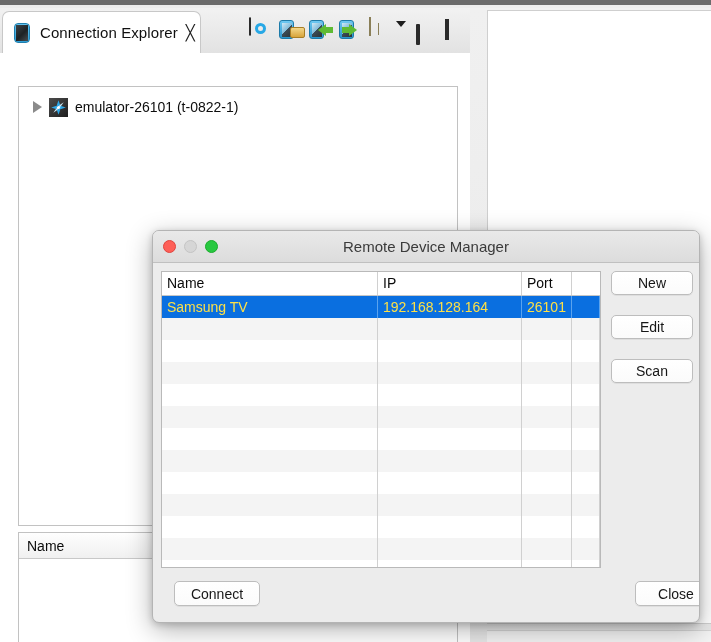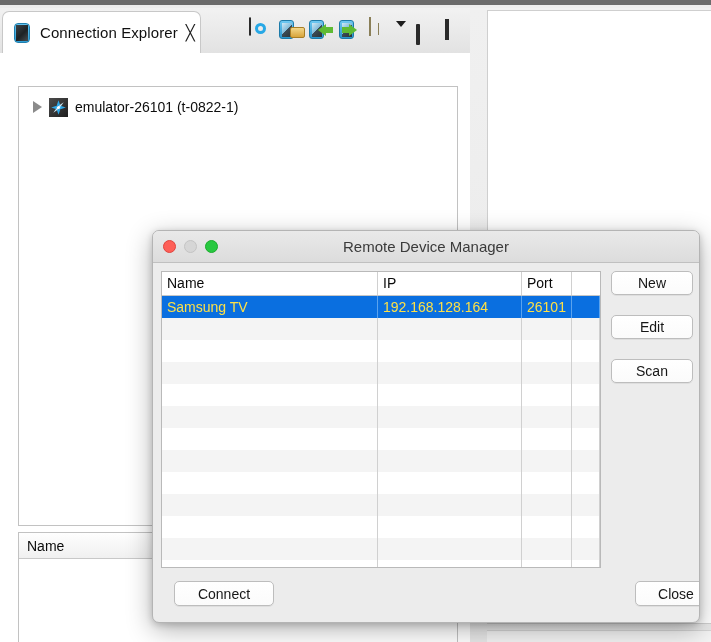--- a/index.html
+++ b/index.html
@@ -127,21 +127,21 @@
     border:1px solid #bdbdbd;border-radius:5px;box-sizing:border-box;
     font-family:"Liberation Sans","DejaVu Sans",sans-serif;font-size:14px;color:#161616;
     box-shadow:0 1px 0 rgba(0,0,0,.06);cursor:default;}
 
   .botbtns{position:absolute;left:8px;top:318px;width:532px;height:30px;}
   .bbtn{position:absolute;top:0;height:25px;
     background:linear-gradient(to bottom,#ffffff,#fbfbfb);
     border:1px solid #bdbdbd;border-radius:5px;box-sizing:border-box;
     font-family:"Liberation Sans","DejaVu Sans",sans-serif;font-size:14px;color:#161616;
     box-shadow:0 1px 0 rgba(0,0,0,.06);cursor:default;}
-  .b-connect{left:13px;width:100px;}
+  .b-connect{left:13px;width:86px;}
   .b-disconnect{left:122px;width:112px;}
   .b-close{left:474px;width:82px;}
 </style>
 </head>
 <body>
 
 <div id="root">
 
   <div class="top-strip"></div>
   <div class="top-strip-r"></div>

